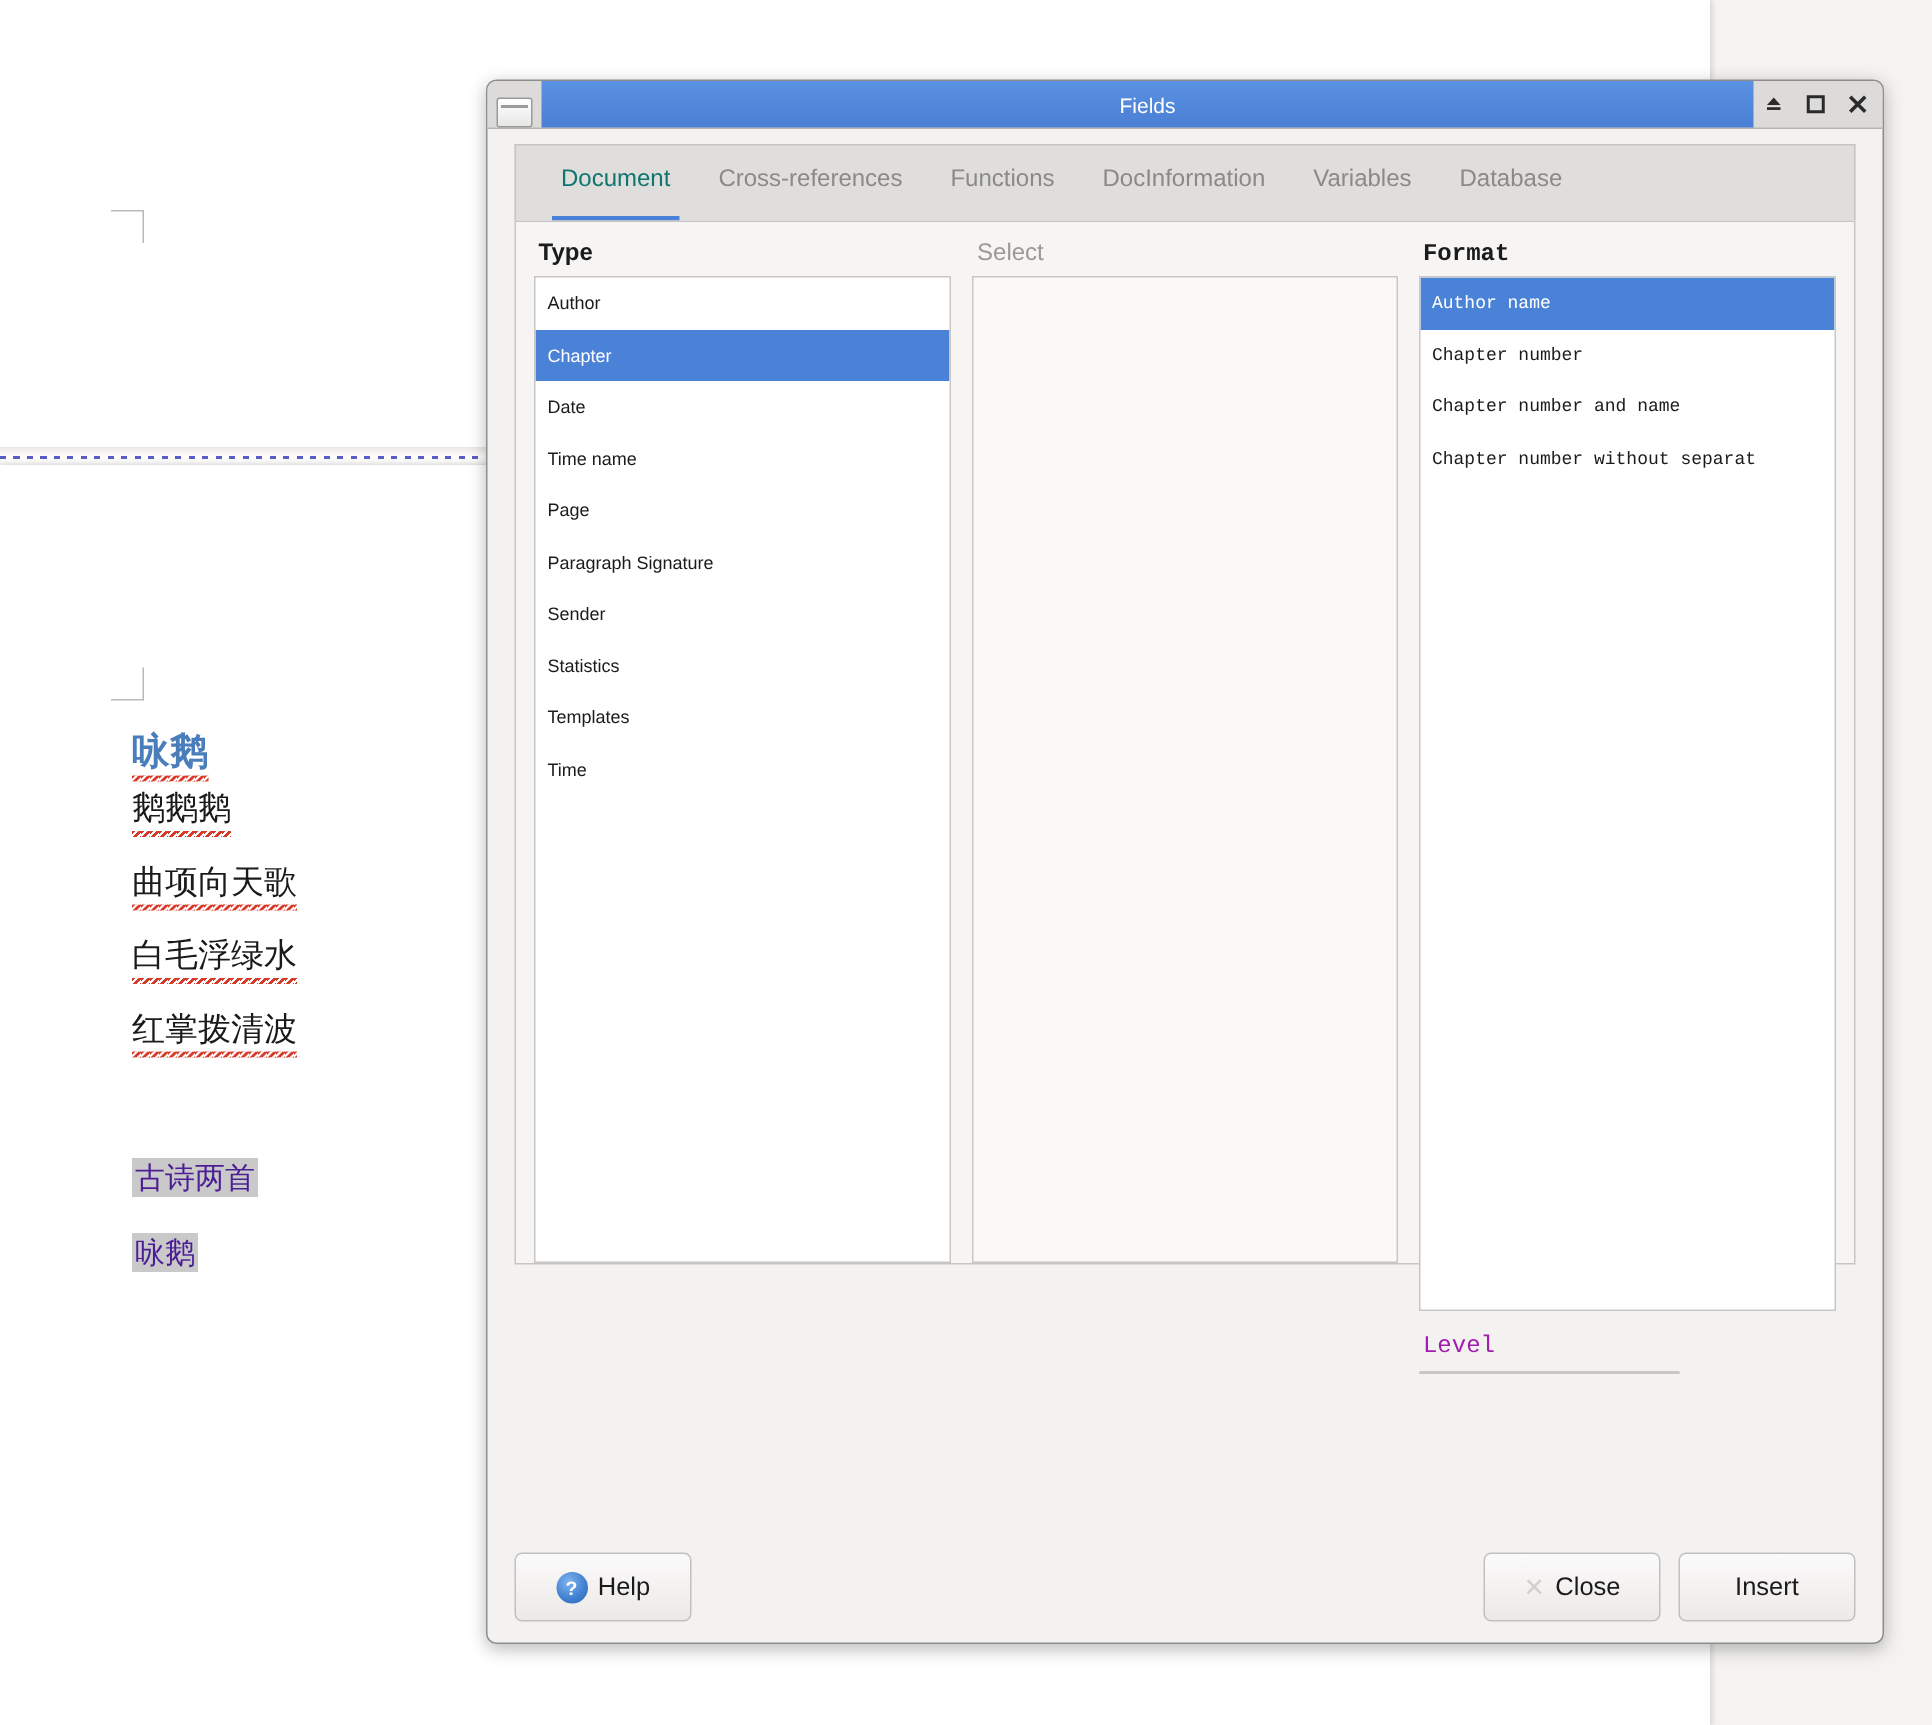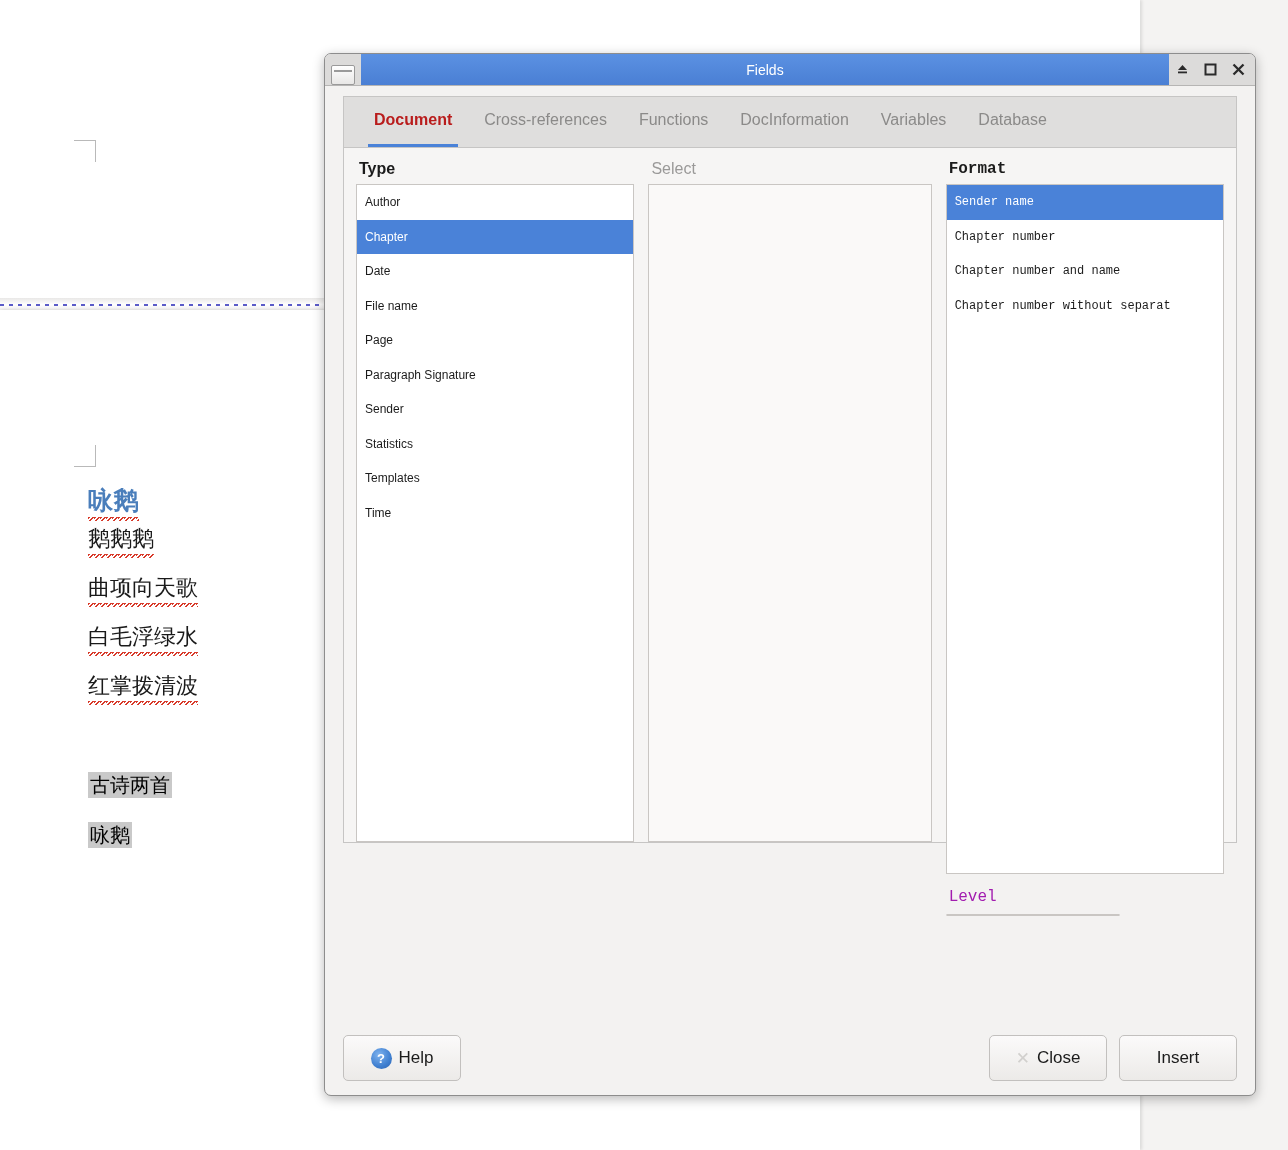--- a/index.html
+++ b/index.html
@@ -79,21 +79,21 @@
   .poem-line { font-size: 22px; }
   #poem-line-1 { top: 524px; }
   #poem-line-2 { top: 573px; }
   #poem-line-3 { top: 622px; }
   #poem-line-4 { top: 671px; }
 
   .field-shaded {
     background: #c9c9c9;
     padding: 1px 2px;
     font-size: 20px;
-    color: #000000;
+    color: #4c1d95;
   }
   #field-row-1 { top: 772px; }
   #field-row-2 { top: 822px; }
 
   
   #fields-dialog {
     position: absolute;
     left: 324px; top: 53px;
     width: 932px; height: 1043px;
     background: #f3f2f1;
@@ -171,21 +171,21 @@
   }
   .tab {
     position: relative;
     padding: 14px 16px 0 16px;
     height: 51px;
     font-size: 16px;
     color: #8b8a89;
     cursor: pointer;
     white-space: nowrap;
   }
-  .tab.active { color: #b91c1c; font-weight: bold; }
+  .tab.active { color: #0f766e; font-weight: normal; }
   .tab.active::after {
     content: "";
     position: absolute;
     left: 10px; right: 10px; bottom: 0;
     height: 4px;
     background: #4a82d8;
   }
 
   .tab-panel {
     position: relative;
@@ -371,39 +371,39 @@
     </div>
 
     <div class="tab-panel">
 
       <div class="col col-type">
         <div class="col-label">Type</div>
         <div class="listbox">
           <div class="list-item">Author</div>
           <div class="list-item selected">Chapter</div>
           <div class="list-item">Date</div>
-          <div class="list-item">File name</div>
+          <div class="list-item">Time name</div>
           <div class="list-item">Page</div>
           <div class="list-item">Paragraph Signature</div>
           <div class="list-item">Sender</div>
           <div class="list-item">Statistics</div>
           <div class="list-item">Templates</div>
           <div class="list-item">Time</div>
         </div>
       </div>
 
       <div class="col col-select">
         <div class="col-label disabled">Select</div>
         <div class="listbox empty"></div>
       </div>
 
       <div class="col col-format">
         <div class="col-label">Format</div>
         <div class="listbox">
-          <div class="list-item selected">Sender name</div>
+          <div class="list-item selected">Author name</div>
           <div class="list-item">Chapter number</div>
           <div class="list-item">Chapter number and name</div>
           <div class="list-item">Chapter number without separat</div>
         </div>
         <div class="level-label">Level</div>
         <div class="spinner">
           <div class="spin-value">1</div>
           <div class="spin-btn spin-minus">—</div>
           <div class="spin-btn spin-plus">+</div>
         </div>

